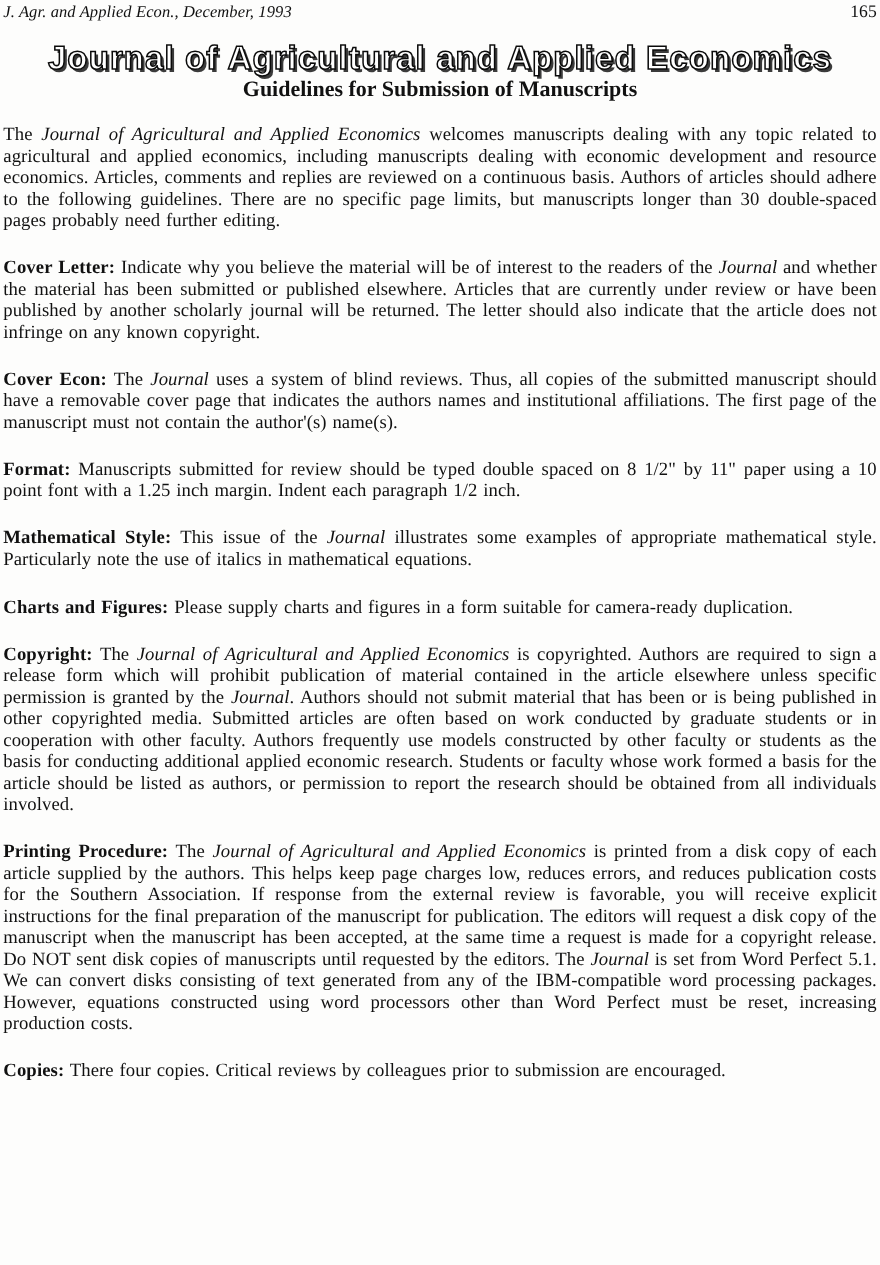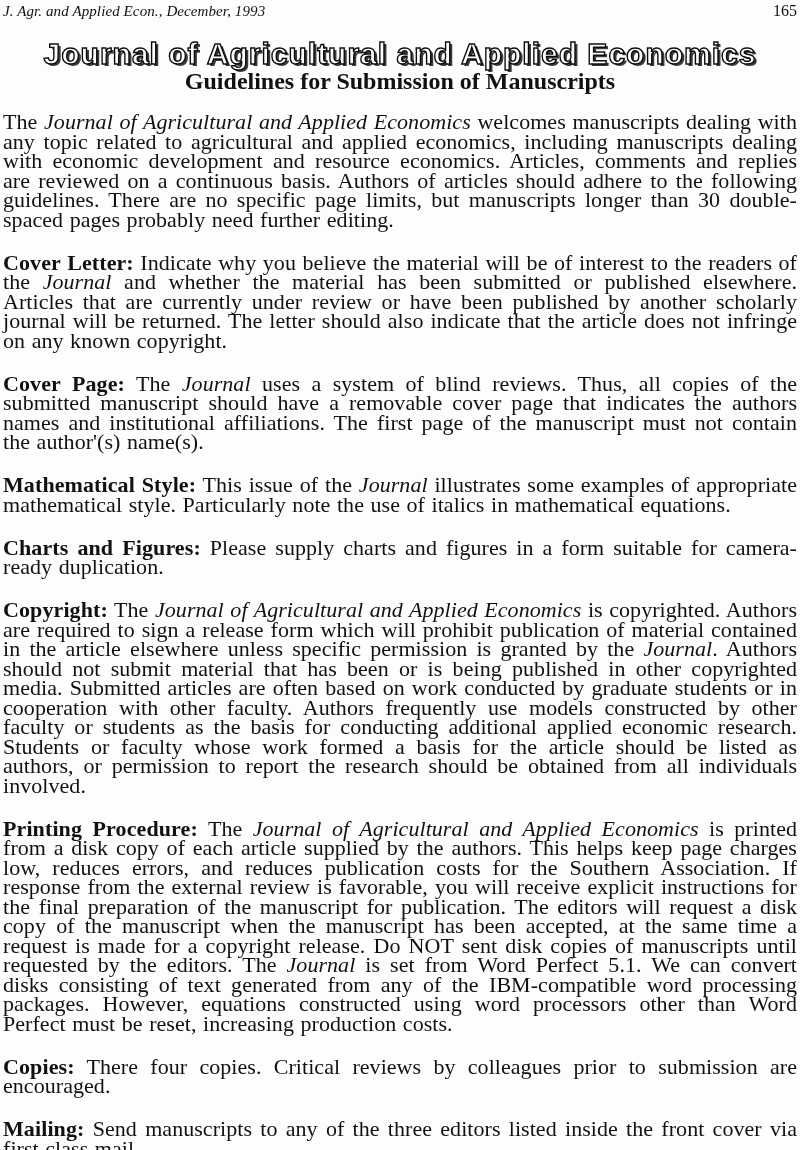--- a/index.html
+++ b/index.html
@@ -43,30 +43,30 @@
     font-size: 30px;
     line-height: 30px;
     letter-spacing: 1px;
     color: #ffffff;
     -webkit-text-stroke: 1.4px #0a0a0a;
     text-shadow: 2.5px 2px 0 rgba(10,10,10,0.8);
   }
   .subtitle {
     font-family: "Liberation Serif", serif;
     font-weight: bold;
-    font-size: 24px;
+    font-size: 20px;
     line-height: 22px;
     margin-top: 1px;
   }
   .body-text {
     margin-top: 20px;
   }
   .para {
     margin: 0 0 23.5px 0;
-    font-size: 22px;
+    font-size: 17px;
     line-height: 19.5px;
     text-align: justify;
     letter-spacing: 0.05px;
     word-spacing: 1px;
   }
   .para:last-child { margin-bottom: 0; }
   .para strong { letter-spacing: 0.1px; }
   .it { font-style: italic; }
 </style>
 </head>
@@ -80,22 +80,22 @@
   </div>
 
   <div class="title-block">
     <div class="outline-title">Journal of Agricultural and Applied Economics</div>
     <div class="subtitle">Guidelines for Submission of Manuscripts</div>
   </div>
 
   <div class="body-text">
       <p class="para"><span>The </span><span class="it">Journal of Agricultural and Applied Economics</span><span> welcomes manuscripts dealing with any topic related to agricultural and applied economics, including manuscripts dealing with economic development and resource economics. Articles, comments and replies are reviewed on a continuous basis. Authors of articles should adhere to the following guidelines. There are no specific page limits, but manuscripts longer than 30 double-spaced pages probably need further editing.</span></p>
       <p class="para"><strong>Cover Letter:</strong><span> Indicate why you believe the material will be of interest to the readers of the </span><span class="it">Journal</span><span> and whether the material has been submitted or published elsewhere. Articles that are currently under review or have been published by another scholarly journal will be returned. The letter should also indicate that the article does not infringe on any known copyright.</span></p>
-      <p class="para"><strong>Cover Page:</strong><span>  The </span><span class="it">Journal</span><span> uses a system of blind reviews.  Thus, all copies of the submitted manuscript should have a removable cover page that indicates the authors names and institutional affiliations. The first page of the manuscript must not contain the author'(s) name(s).</span></p>
+      <p class="para"><strong>Cover Econ:</strong><span>  The </span><span class="it">Journal</span><span> uses a system of blind reviews.  Thus, all copies of the submitted manuscript should have a removable cover page that indicates the authors names and institutional affiliations. The first page of the manuscript must not contain the author'(s) name(s).</span></p>
+      <p class="para"><strong>Format:</strong><span>  Manuscripts submitted for review should be typed double spaced on 8 1/2" by 11" paper using a 10 point font with a 1.25 inch margin. Indent each paragraph 1/2 inch.</span></p>
       <p class="para"><strong>Mathematical Style:</strong><span> This issue of the </span><span class="it">Journal</span><span> illustrates some examples of appropriate mathematical style. Particularly note the use of italics in mathematical equations.</span></p>
       <p class="para"><strong>Charts and Figures:</strong><span> Please supply charts and figures in a form suitable for camera-ready duplication.</span></p>
       <p class="para"><strong>Copyright:</strong><span> The </span><span class="it">Journal of Agricultural and Applied Economics</span><span> is copyrighted. Authors are required to sign a release form which will prohibit publication of material contained in the article elsewhere unless specific permission is granted by the </span><span class="it">Journal</span><span>. Authors should not submit material that has been or is being published in other copyrighted media. Submitted articles are often based on work conducted by graduate students or in cooperation with other faculty. Authors frequently use models constructed by other faculty or students as the basis for conducting additional applied economic research. Students or faculty whose work formed a basis for the article should be listed as authors, or permission to report the research should be obtained from all individuals involved.</span></p>
       <p class="para"><strong>Printing Procedure:</strong><span> The </span><span class="it">Journal of Agricultural and Applied Economics</span><span> is printed from a disk copy of each article supplied by the authors. This helps keep page charges low, reduces errors, and reduces publication costs for the Southern Association. If response from the external review is favorable, you will receive explicit instructions for the final preparation of the manuscript for publication. The editors will request a disk copy of the manuscript when the manuscript has been accepted, at the same time a request is made for a copyright release. Do NOT sent disk copies of manuscripts until requested by the editors. The </span><span class="it">Journal</span><span> is set from Word Perfect 5.1. We can convert disks consisting of text generated from any of the IBM-compatible word processing packages. However, equations constructed using word processors other than Word Perfect must be reset, increasing production costs.</span></p>
       <p class="para"><strong>Copies:</strong><span> There four copies. Critical reviews by colleagues prior to submission are encouraged.</span></p>
-      <p class="para"><strong>Mailing:</strong><span> Send manuscripts to any of the three editors listed inside the front cover via first class mail.</span></p>
     </div>
 
 </div>
 
 </body></html>

